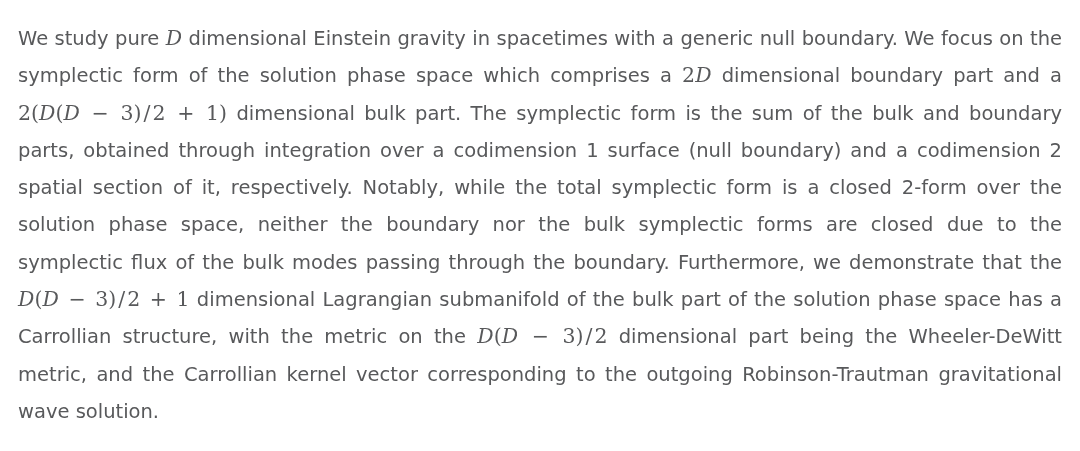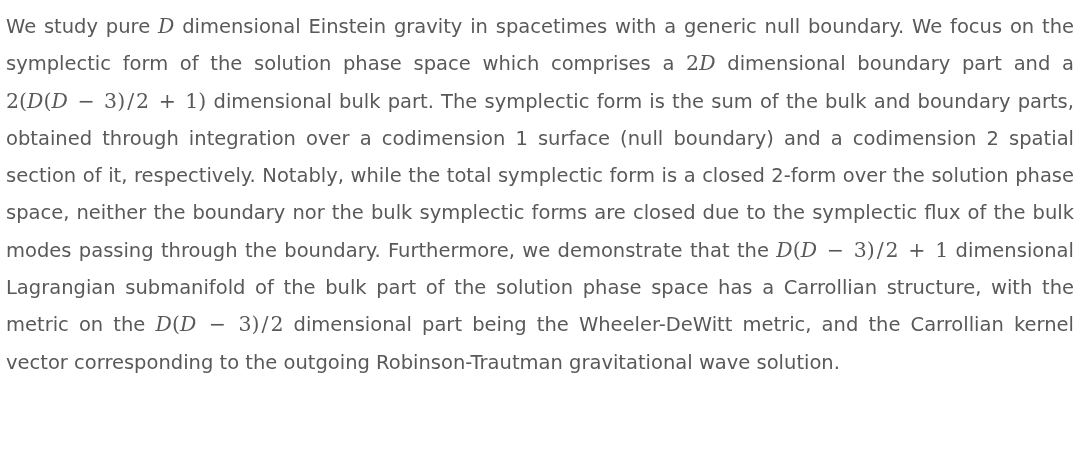--- a/index.html
+++ b/index.html
@@ -18,21 +18,21 @@
     box-sizing: border-box;
     padding: 4px 2px 0 2px;
     color: #58595b;
     font-size: 19.5px;
     line-height: 37.3px;
     text-align: justify;
     text-justify: inter-word;
     hyphens: none;
   }
   .abstract p {
-    margin: 4px;
+    margin: 16px;
   }
   .math {
     font-family: "DejaVu Serif", serif;
     font-style: italic;
     font-size: 20.5px;
     color: #58595b;
     white-space: nowrap;
   }
   .math .op,
   .math .num,

